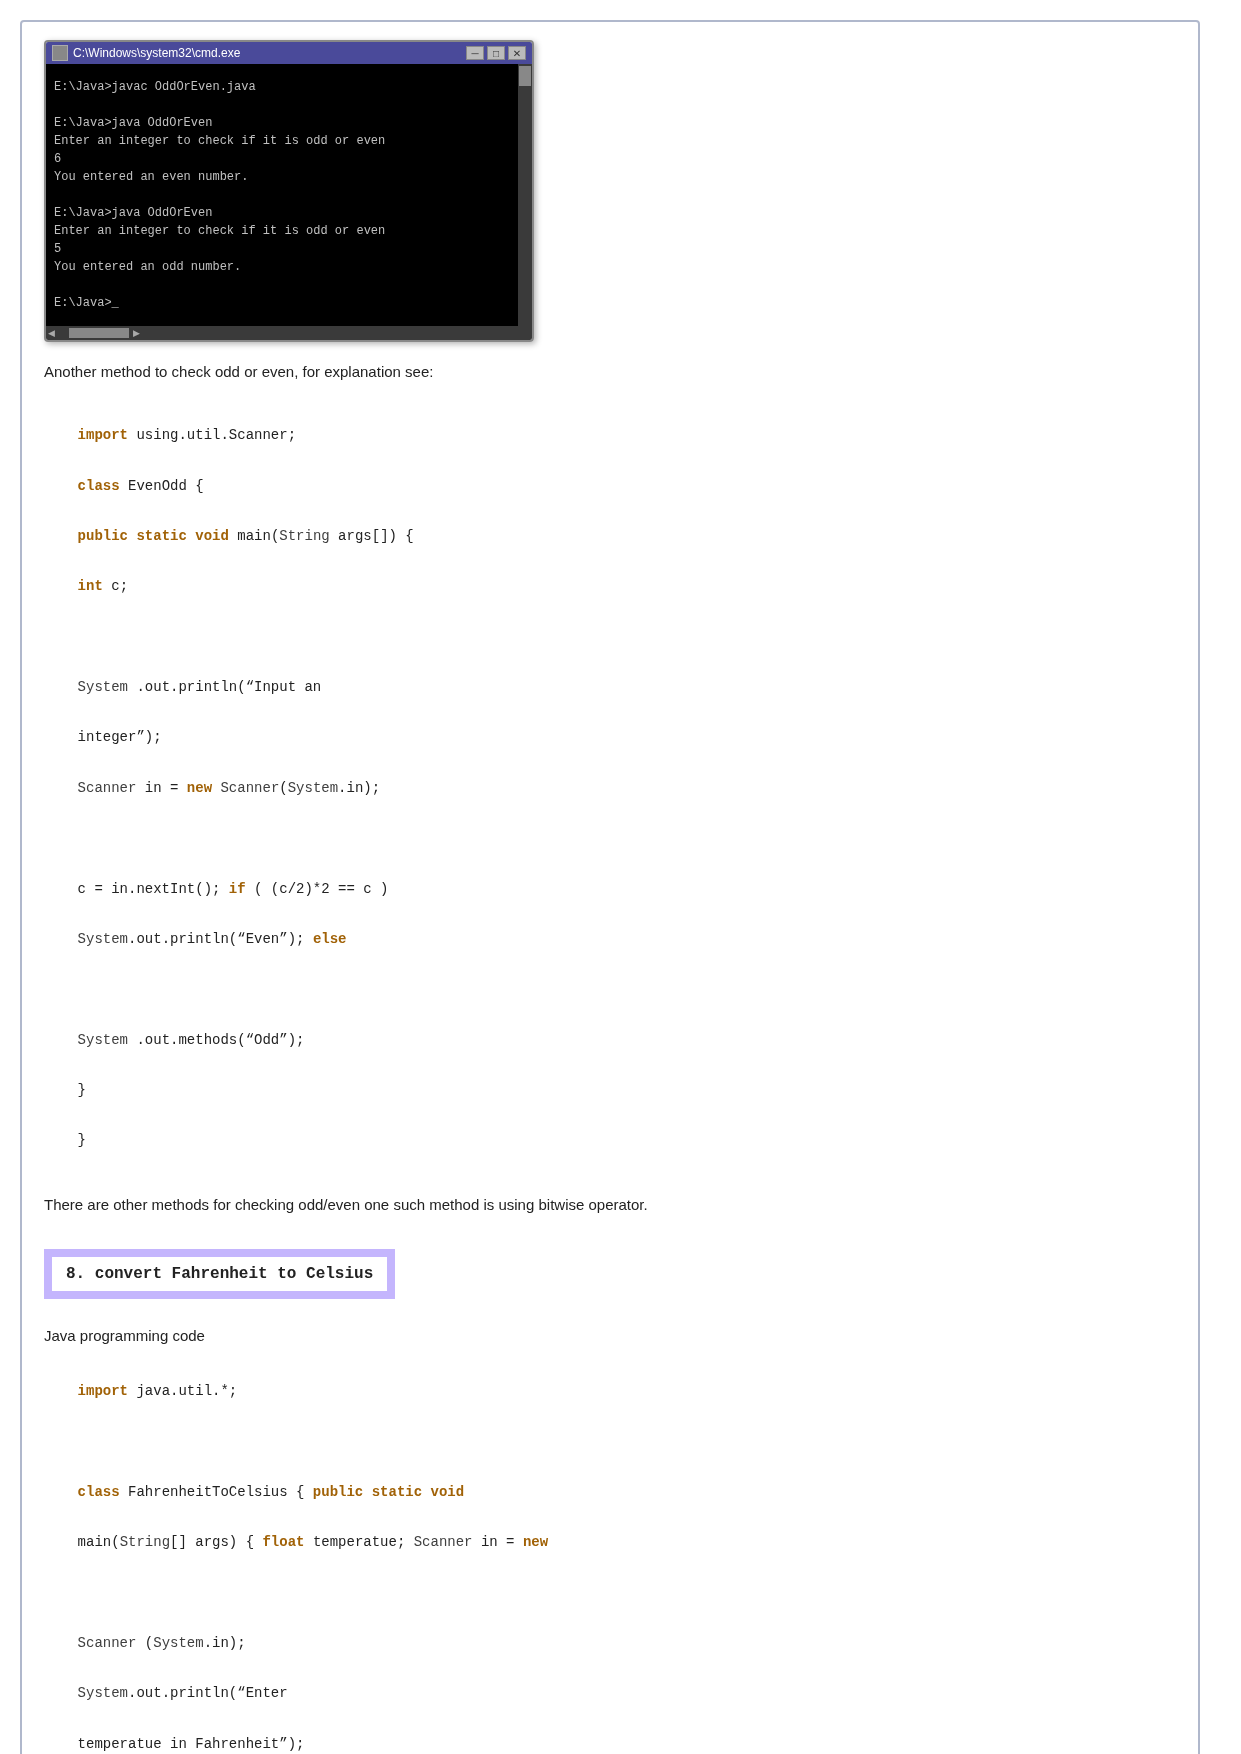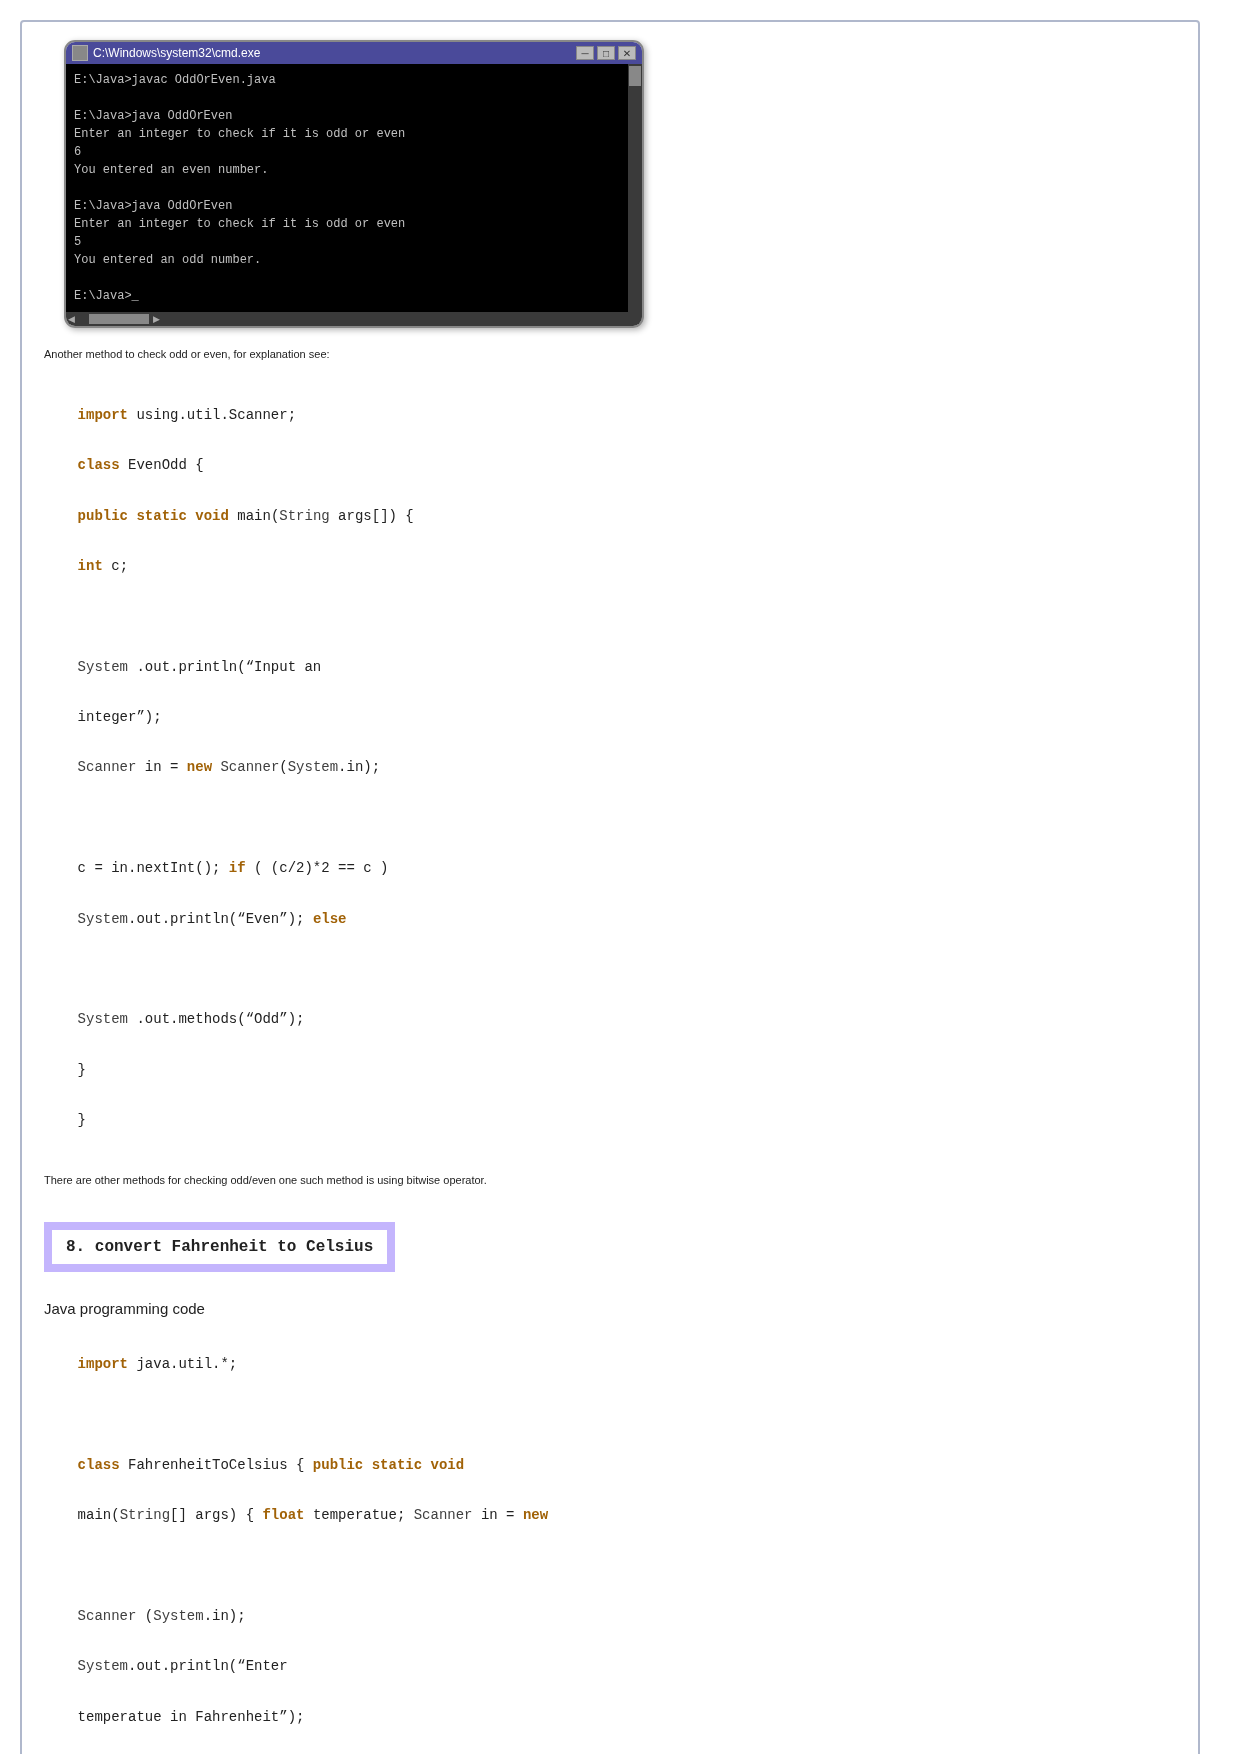--- a/index.html
+++ b/index.html
@@ -16,26 +16,25 @@
       border: 2px solid #b0b8cc;
       border-radius: 4px;
       padding: 18px 22px;
       max-width: 1180px;
       background: #fff;
     }
 
     
     .cmd-window {
       border: 2px solid #888;
-      border-radius: 11px;
-      width: 580px;
+      border-radius: 4px;
+      width: 490px;
       margin-bottom: 18px;
       overflow: hidden;
       box-shadow: 2px 2px 6px rgba(0,0,0,0.3);
-      margin-left: 20px;
     }
 
     .cmd-titlebar {
       background: #4a4a9a;
       display: flex;
       align-items: center;
       justify-content: space-between;
       padding: 3px 6px;
       color: #fff;
       font-size: 12px;
@@ -122,21 +121,21 @@
       flex: 0 0 60px;
       height: 10px;
       background: #888;
       margin-left: 10px;
     }
 
     
     .paragraph {
       margin: 14px 0;
       line-height: 1.6;
-      font-size: 11px;
+      font-size: 15px;
     }
 
     
     .code-block {
       font-family: 'Courier New', monospace;
       font-size: 14px;
       line-height: 1.8;
       margin: 10px 0;
       white-space: pre;
     }
@@ -176,21 +175,21 @@
       </div>
       <div class="cmd-controls">
         <span class="cmd-btn">─</span>
         <span class="cmd-btn">□</span>
         <span class="cmd-btn">✕</span>
       </div>
     </div>
     <div style="display:flex; flex-direction:column;">
       <div style="display:flex;">
         <div class="cmd-content">
-          <div style="background:#000; color:#c0c0c0; font-family:'Courier New',monospace; font-size:12px; padding:7px 8px; min-height:210px;">
+          <div style="background:#000; color:#c0c0c0; font-family:'Courier New',monospace; font-size:12px; padding:14px 8px; min-height:210px;">
             <div class="cmd-line">E:\Java&gt;javac OddOrEven.java</div>
             <div class="cmd-line">&nbsp;</div>
             <div class="cmd-line">E:\Java&gt;java OddOrEven</div>
             <div class="cmd-line">Enter an integer to check if it is odd or even</div>
             <div class="cmd-line">6</div>
             <div class="cmd-line">You entered an even number.</div>
             <div class="cmd-line">&nbsp;</div>
             <div class="cmd-line">E:\Java&gt;java OddOrEven</div>
             <div class="cmd-line">Enter an integer to check if it is odd or even</div>
             <div class="cmd-line">5</div>

